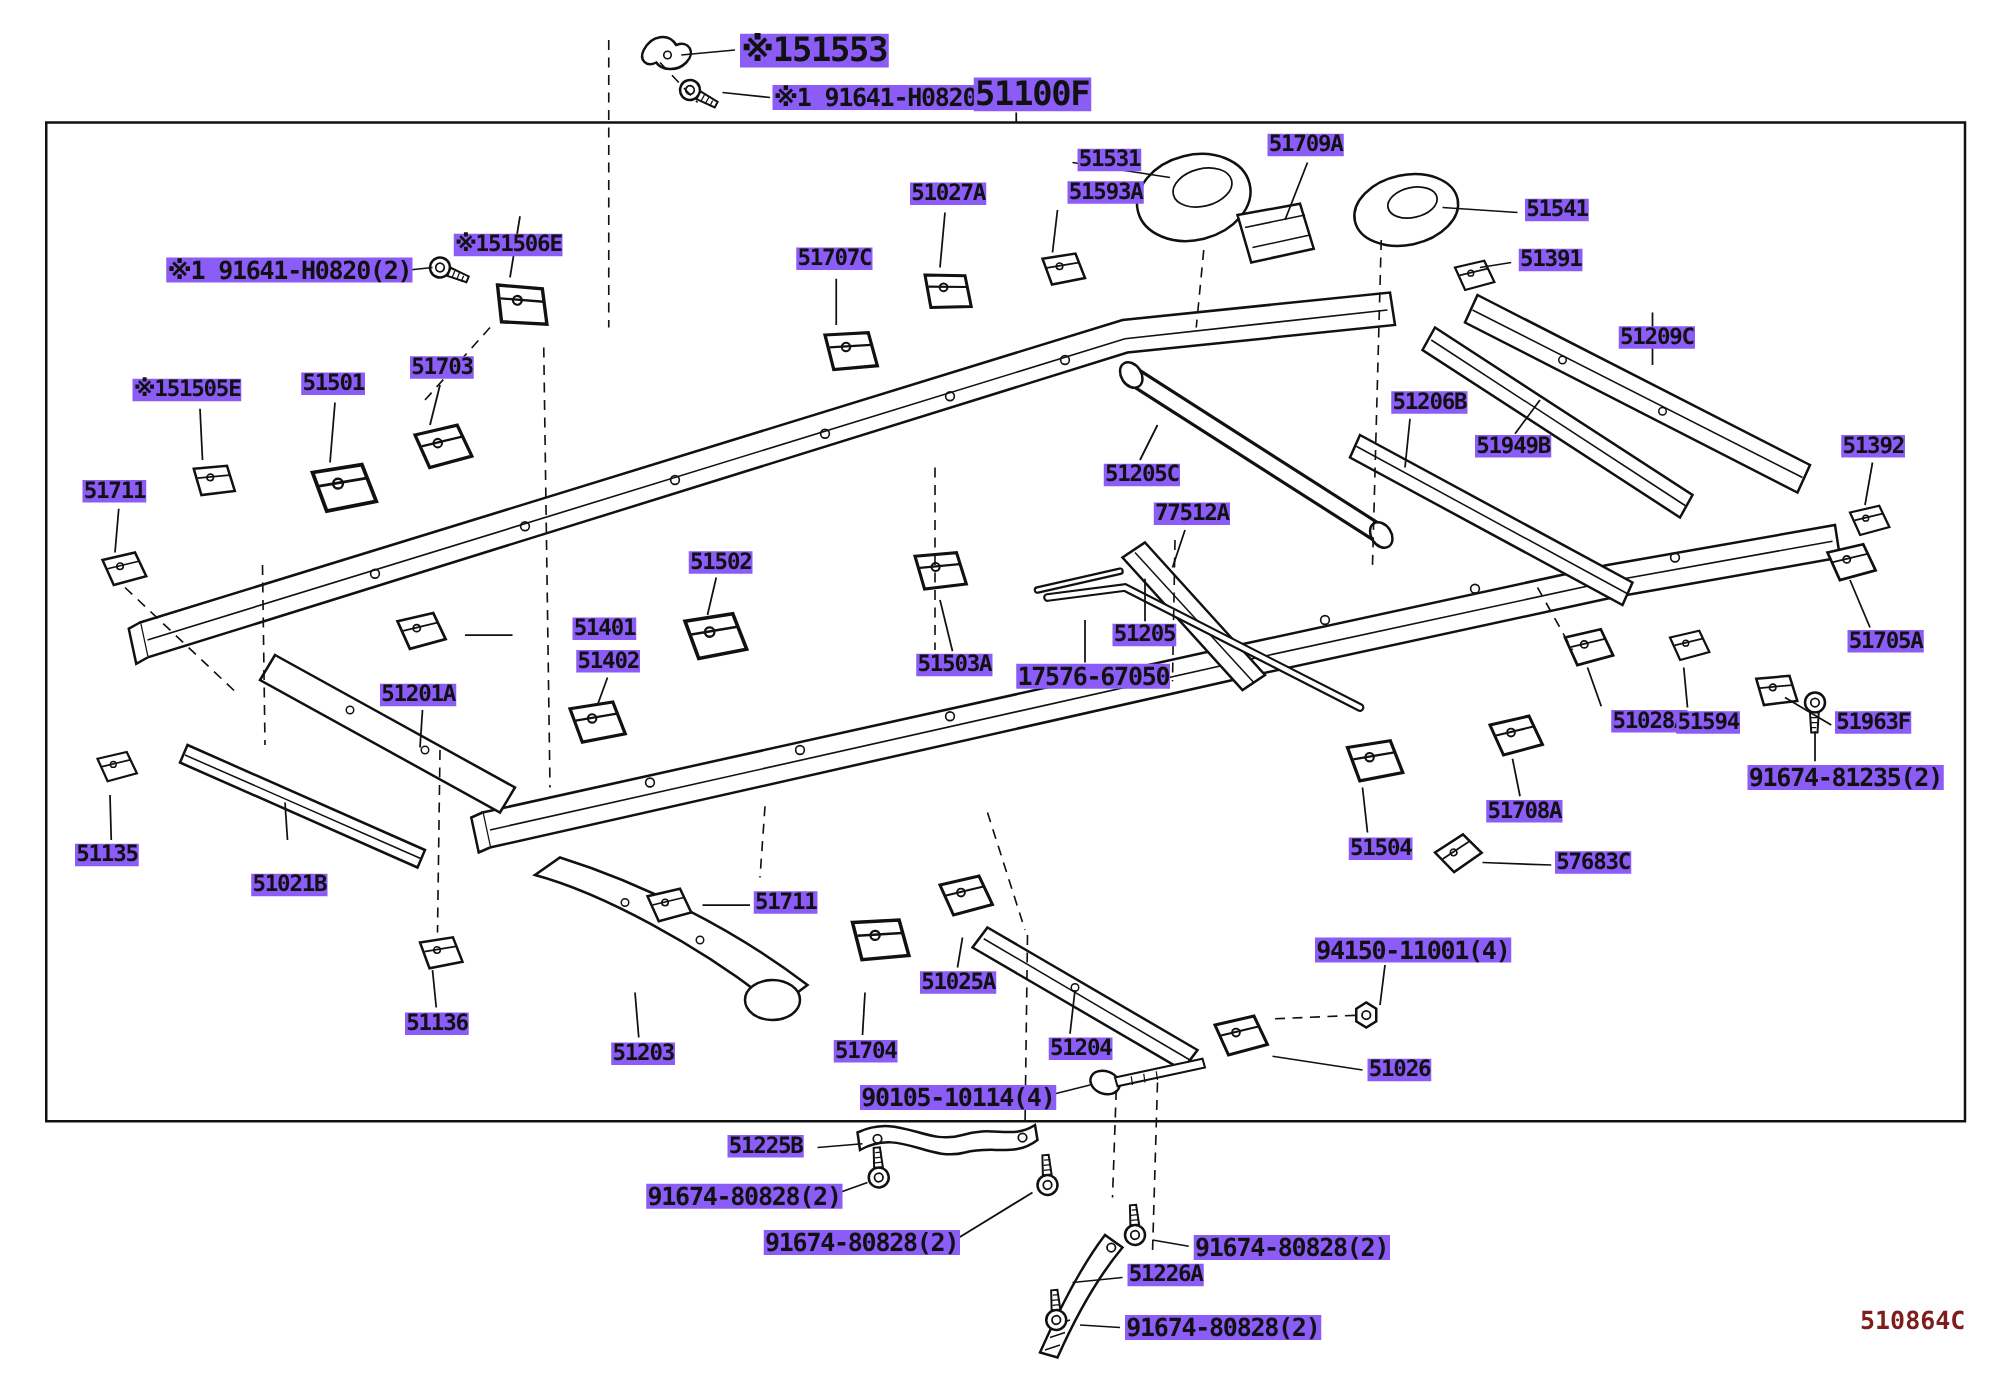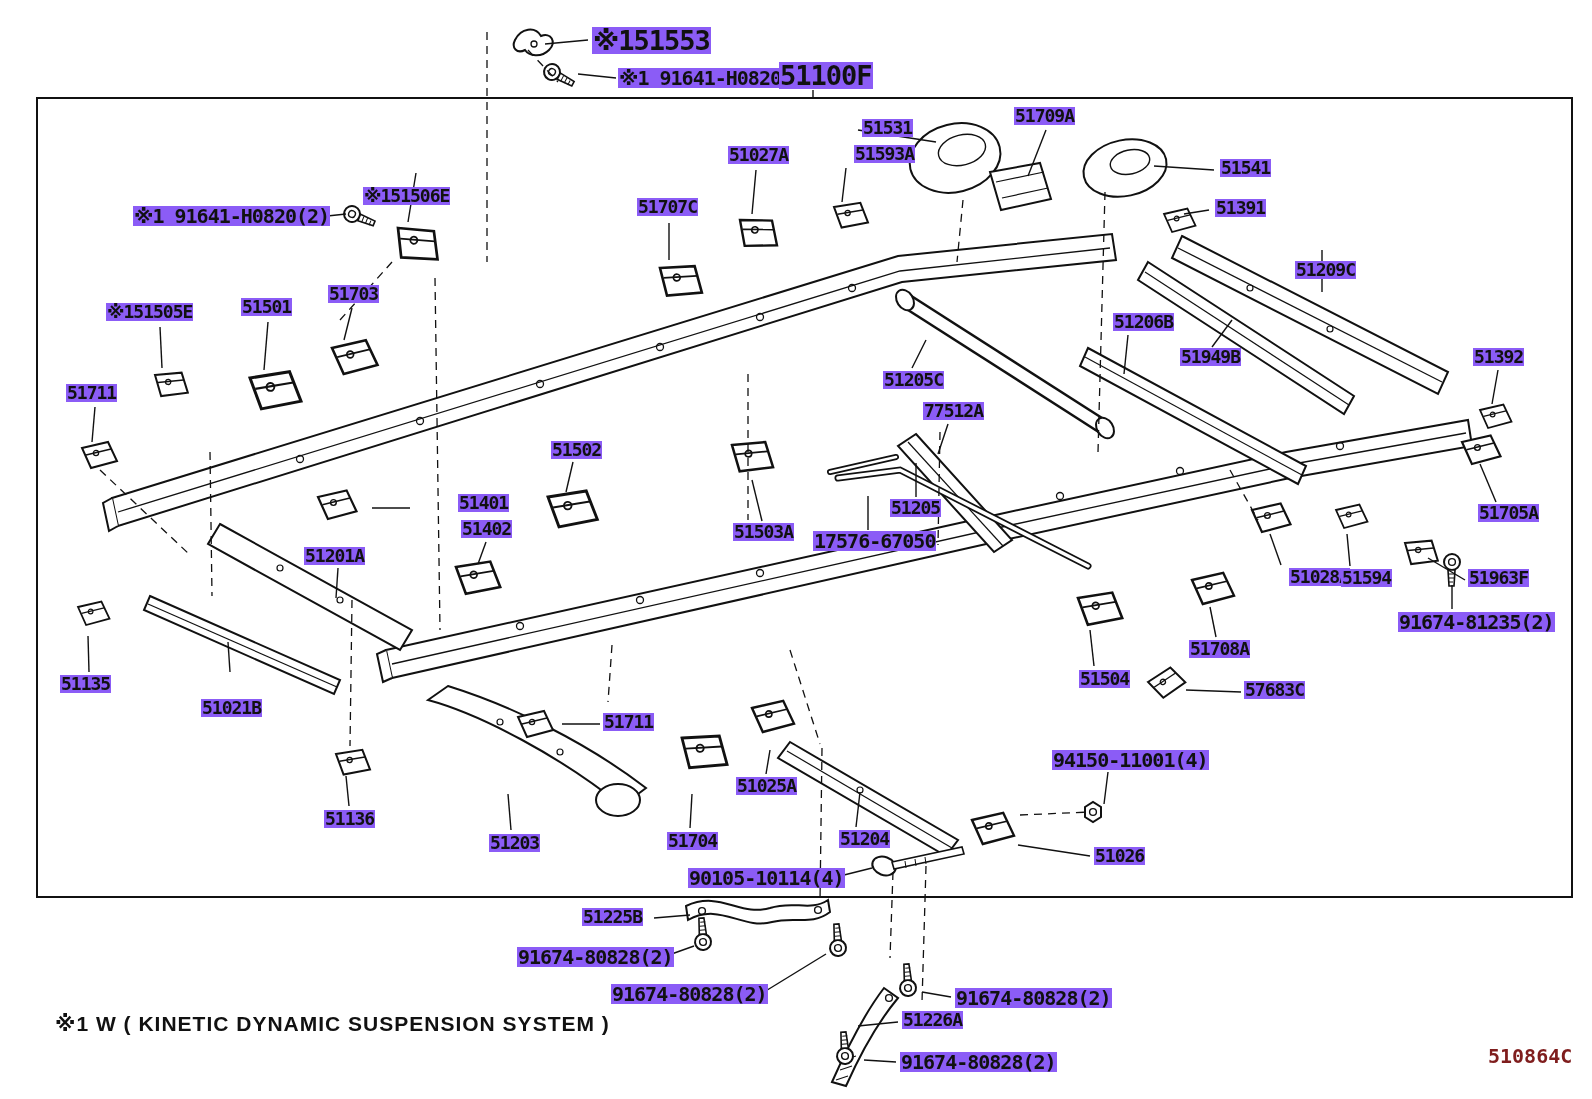--- a/index.html
+++ b/index.html
@@ -324,15 +324,14 @@
       <div class="label lg" style="left: 1094px; top: 847px;">51026</div>
       <div class="label md" style="left: 688px; top: 868px;">90105-10114(4)</div>
       <div class="label lg" style="left: 582px; top: 908px;">51225B</div>
       <div class="label md" style="left: 517px; top: 947px;">91674-80828(2)</div>
       <div class="label md" style="left: 611px; top: 984px;">91674-80828(2)</div>
       <div class="label md" style="left: 955px; top: 988px;">91674-80828(2)</div>
       <div class="label lg" style="left: 902px; top: 1011px;">51226A</div>
       <div class="label md" style="left: 900px; top: 1052px;">91674-80828(2)</div>
     </div>
 
-  <div class="note">※1 W ( KINETIC DYNAMIC SUSPENSION SYSTEM )</div>
   <div class="code">510864C</div>
 </div>
 
 </body></html>

